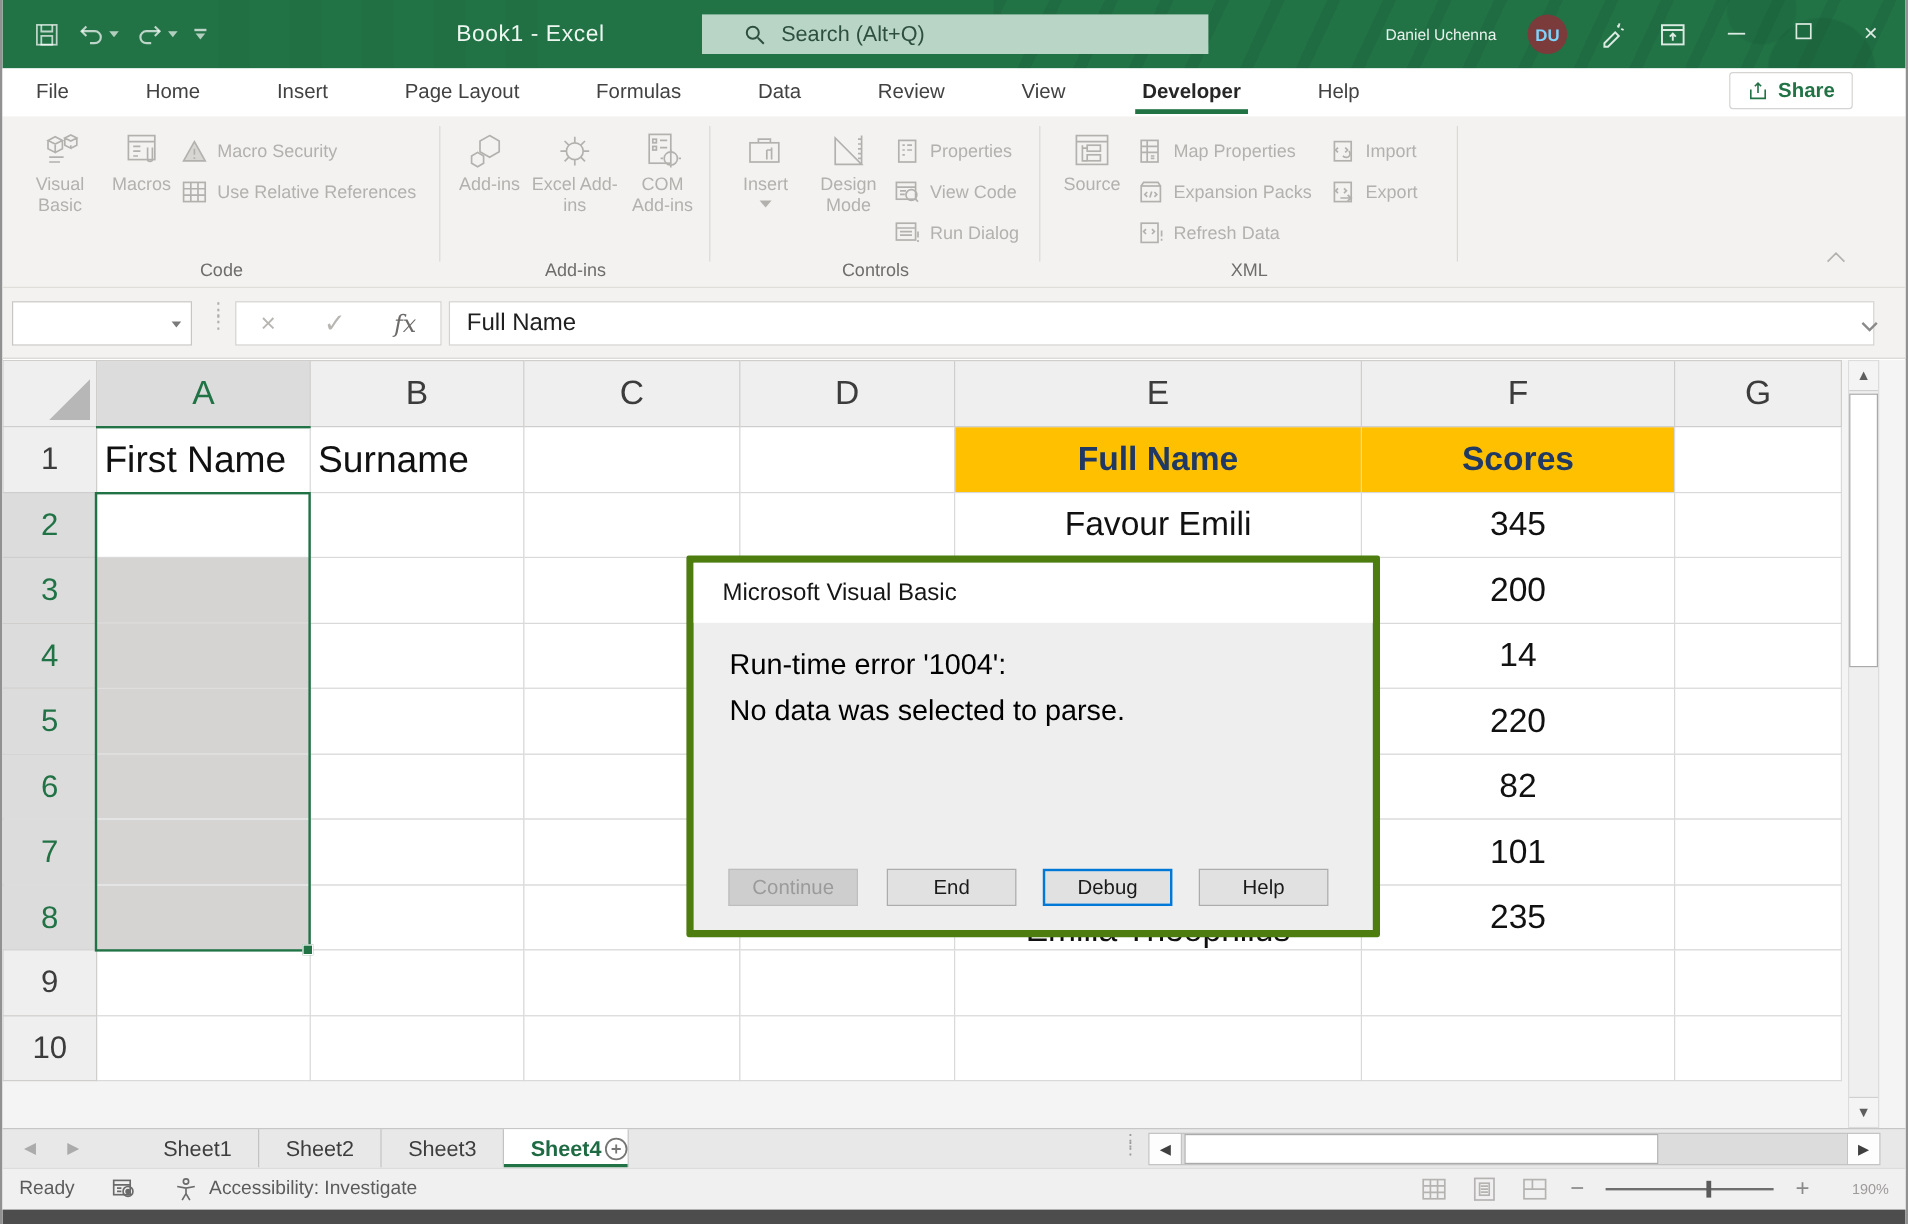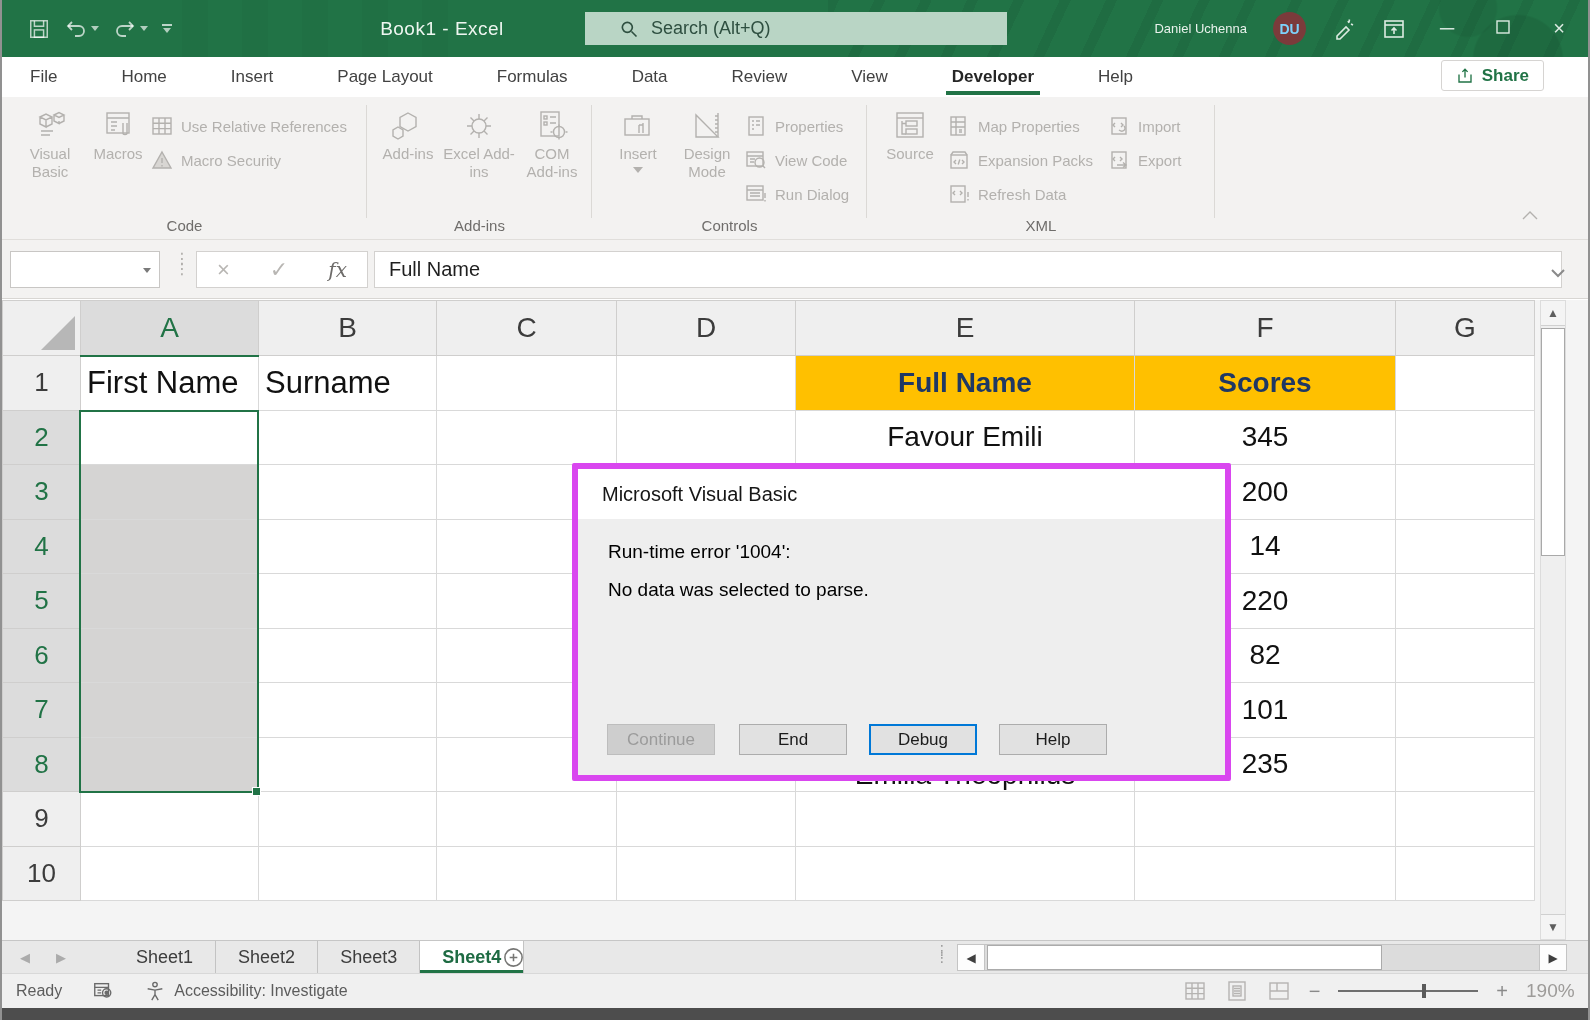--- a/index.html
+++ b/index.html
@@ -88,23 +88,23 @@
   .fill-handle { position:absolute; left:250px; top:487px; width:9px; height:9px; background:#217346; border:1px solid #fff; pointer-events:none; }
 
   
   .vscroll { position:absolute; left:1538px; top:0; width:26px; height:640px; background:#efefef; border:1px solid #dcdcdc; }
   .vs-btn { position:absolute; left:0; width:24px; height:25px; display:flex; align-items:center; justify-content:center; color:#5e5e5e; font-size:12px; background:#f4f4f4; }
   .vs-up { top:0; border-bottom:1px solid #d0d0d0; }
   .vs-down { bottom:0; border-top:1px solid #d0d0d0; }
   .vs-thumb { position:absolute; left:0; top:27px; width:24px; height:228px; background:#fff; border:1px solid #a9a9a9; }
 
   
-  .dialog { position:absolute; left:570px; top:463px; width:659px; height:318px; background:#eeeeee; border:6px solid #d946ef; border-radius:2px; z-index:50; }
+  .dialog { position:absolute; left:570px; top:463px; width:578px; height:318px; background:#eeeeee; border:6px solid #4d7c0f; border-radius:2px; z-index:50; }
   .dlg-title { height:50px; background:#fff; display:flex; align-items:center; padding-left:24px; font-size:20px; color:#161616; }
-  .dlg-line { position:absolute; left:30px; font-size:19px; color:#000; }
+  .dlg-line { position:absolute; left:30px; font-size:24px; color:#000; }
   .dlg-l1 { top:72px; }
   .dlg-l2 { top:110px; }
   .dlg-buttons { position:absolute; left:0; bottom:20px; width:100%; height:31px; }
   .dbtn { position:absolute; width:108px; height:31px; background:#e1e1e1; border:1px solid #acacac; font-size:17px; color:#1b1b1b;
           display:flex; align-items:center; justify-content:center; font-family:inherit; }
   .dbtn.disabled { background:#cecece; border-color:#bdbdbd; color:#9b9b9b; }
   .dbtn.focused { border:2px solid #0078D7; }
 
   
   .tabbar { position:absolute; left:0; top:940px; width:100%; height:33px; background:#e8e8e8; border-top:1px solid #c6c6c6; }
@@ -123,21 +123,21 @@
 
   
   .statusbar { position:absolute; left:0; top:973px; width:100%; height:35px; background:#f0f0f0; border-top:1px solid #d8d8d8; }
   .sb-left { position:absolute; left:14px; top:0; height:34px; display:flex; align-items:center; gap:30px; color:#5c5c5c; font-size:16px; }
   .sb-left svg { stroke:#6a6a6a; fill:none; stroke-width:1.5; }
   .sb-right { position:absolute; right:14px; top:0; height:34px; display:flex; align-items:center; gap:18px; color:#a9a7a5; }
   .sb-right svg { stroke:#b5b3b1; fill:none; stroke-width:1.4; }
   .zoom-track { position:relative; width:140px; height:2px; background:#6e6e6e; }
   .zoom-handle { position:absolute; left:60%; top:-6px; width:4px; height:14px; background:#5a5a5a; }
   .zoom-sign { font-size:20px; color:#8a8a8a; }
-  .zoom-label { font-size:19px; color:#9d9b99; width:48px; text-align:right; }
+  .zoom-label { font-size:12px; color:#9d9b99; width:48px; text-align:right; }
 
   .bottomedge { position:absolute; left:0; top:1008px; width:100%; height:12px; background:#4d4d4d; }
 </style>
 </head>
 <body>
 
 <div id="root">
 
   <div class="titlebar">
     <div class="tb-pattern"></div>
@@ -244,31 +244,31 @@
               <rect x="7" y="6" width="22" height="20"></rect>
               <path d="M7 11h22M11 15h6M11 19h6M11 23h4"></path>
               <path d="M23 16v10c0 2 4 2 4 0V16"></path>
             </svg>
         </div>
         <div>Macros</div>
       </div>
       <div class="smalls" style="left:148px;">
         <div class="srow">
           <svg width="24" height="24" viewBox="0 0 24 24">
+              <path d="M12 4 21 20H3z" fill="#d8d6d3"></path>
+              <path d="M12 10v5M12 17v1.6"></path>
+            </svg>
+          <span>Macro Security</span>
+        </div>
+        <div class="srow">
+          <svg width="24" height="24" viewBox="0 0 24 24">
               <rect x="3" y="4" width="18" height="16"></rect>
               <path d="M3 9.3h18M3 14.6h18M9 4v16M15 4v16"></path>
             </svg>
           <span>Use Relative References</span>
-        </div>
-        <div class="srow">
-          <svg width="24" height="24" viewBox="0 0 24 24">
-              <path d="M12 4 21 20H3z" fill="#d8d6d3"></path>
-              <path d="M12 10v5M12 17v1.6"></path>
-            </svg>
-          <span>Macro Security</span>
         </div>
       </div>
       <div class="grp-label">Code</div>
     </div>
 
     <div class="grp" style="left:365px;width:225px;">
       <div class="lbtn" style="left:14px;width:54px;">
         <div class="lic">
           <svg width="38" height="38" viewBox="0 0 38 38">
               <path d="M19 6l8 4.5v9L19 24l-8-4.5v-9z"></path>

